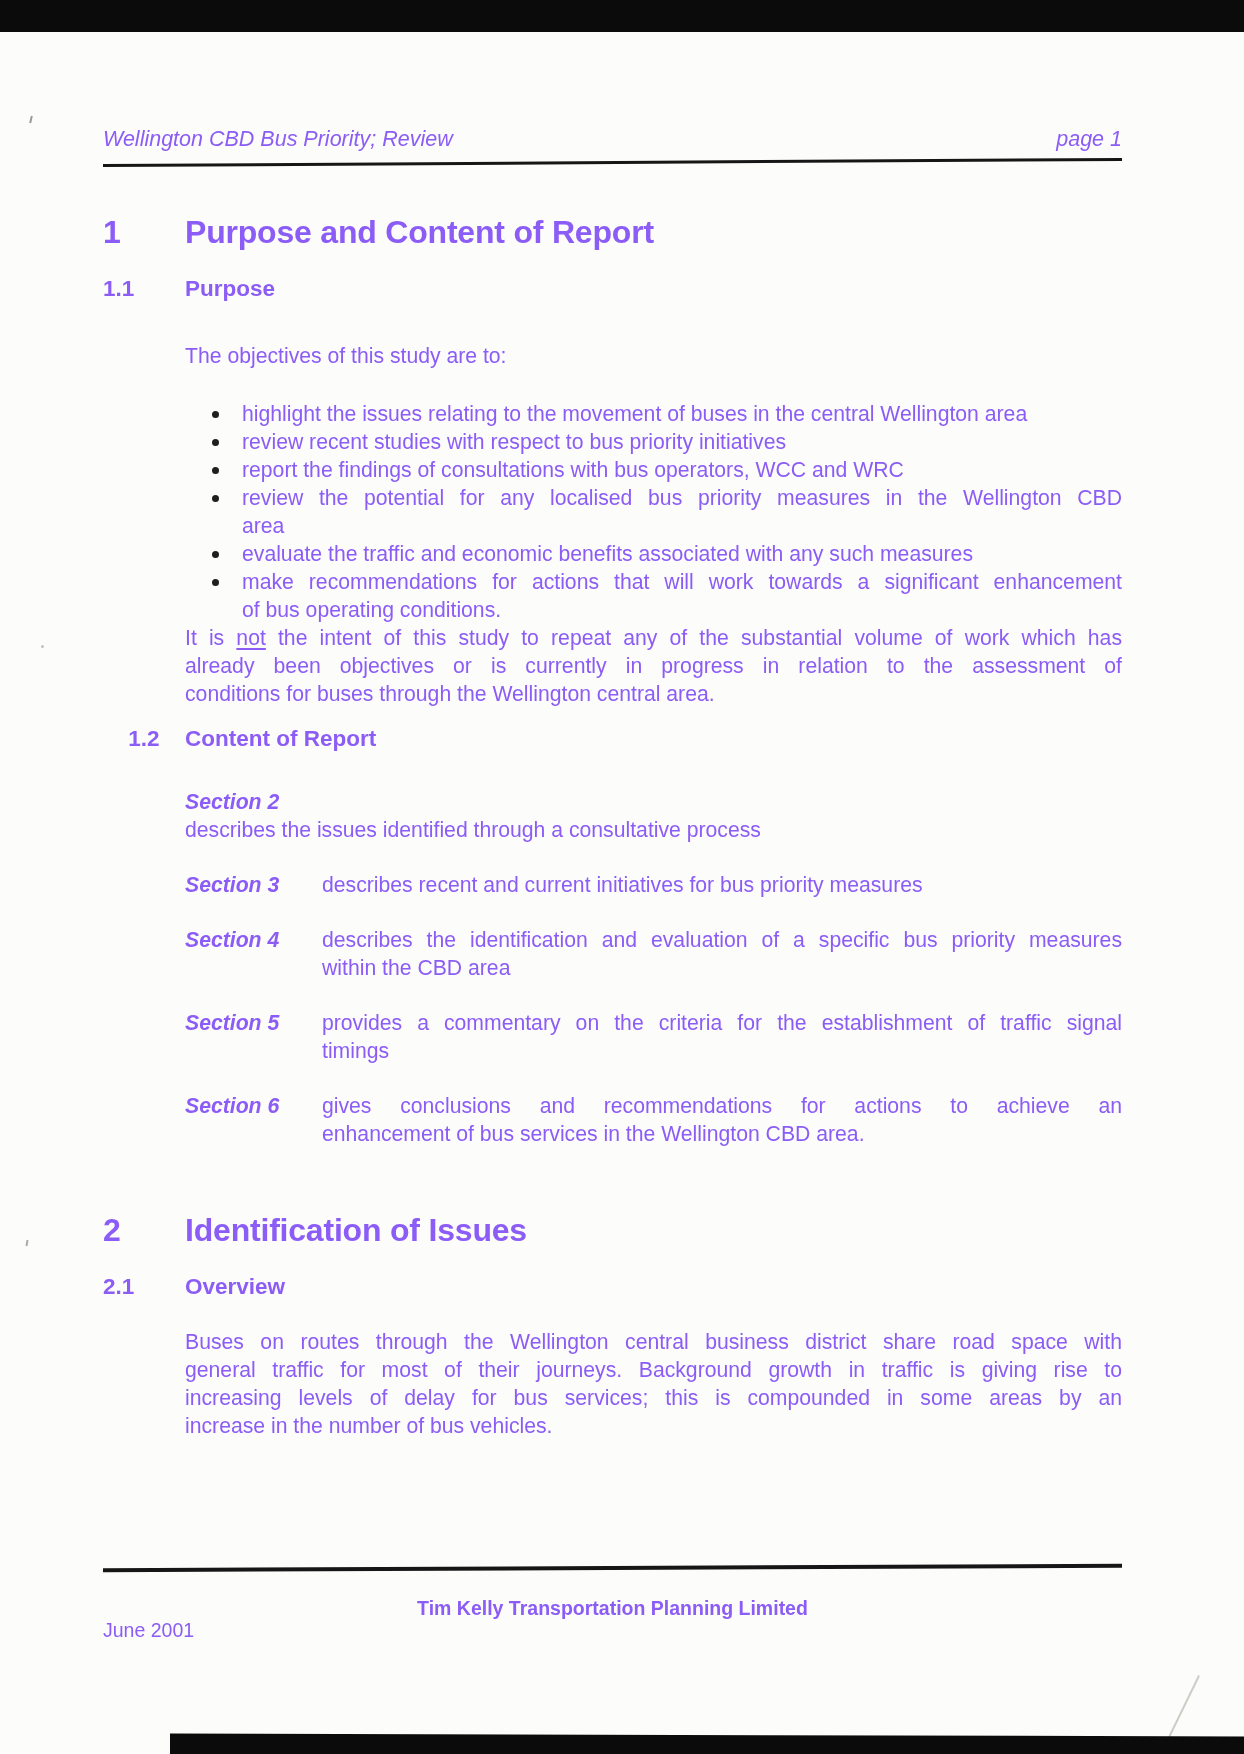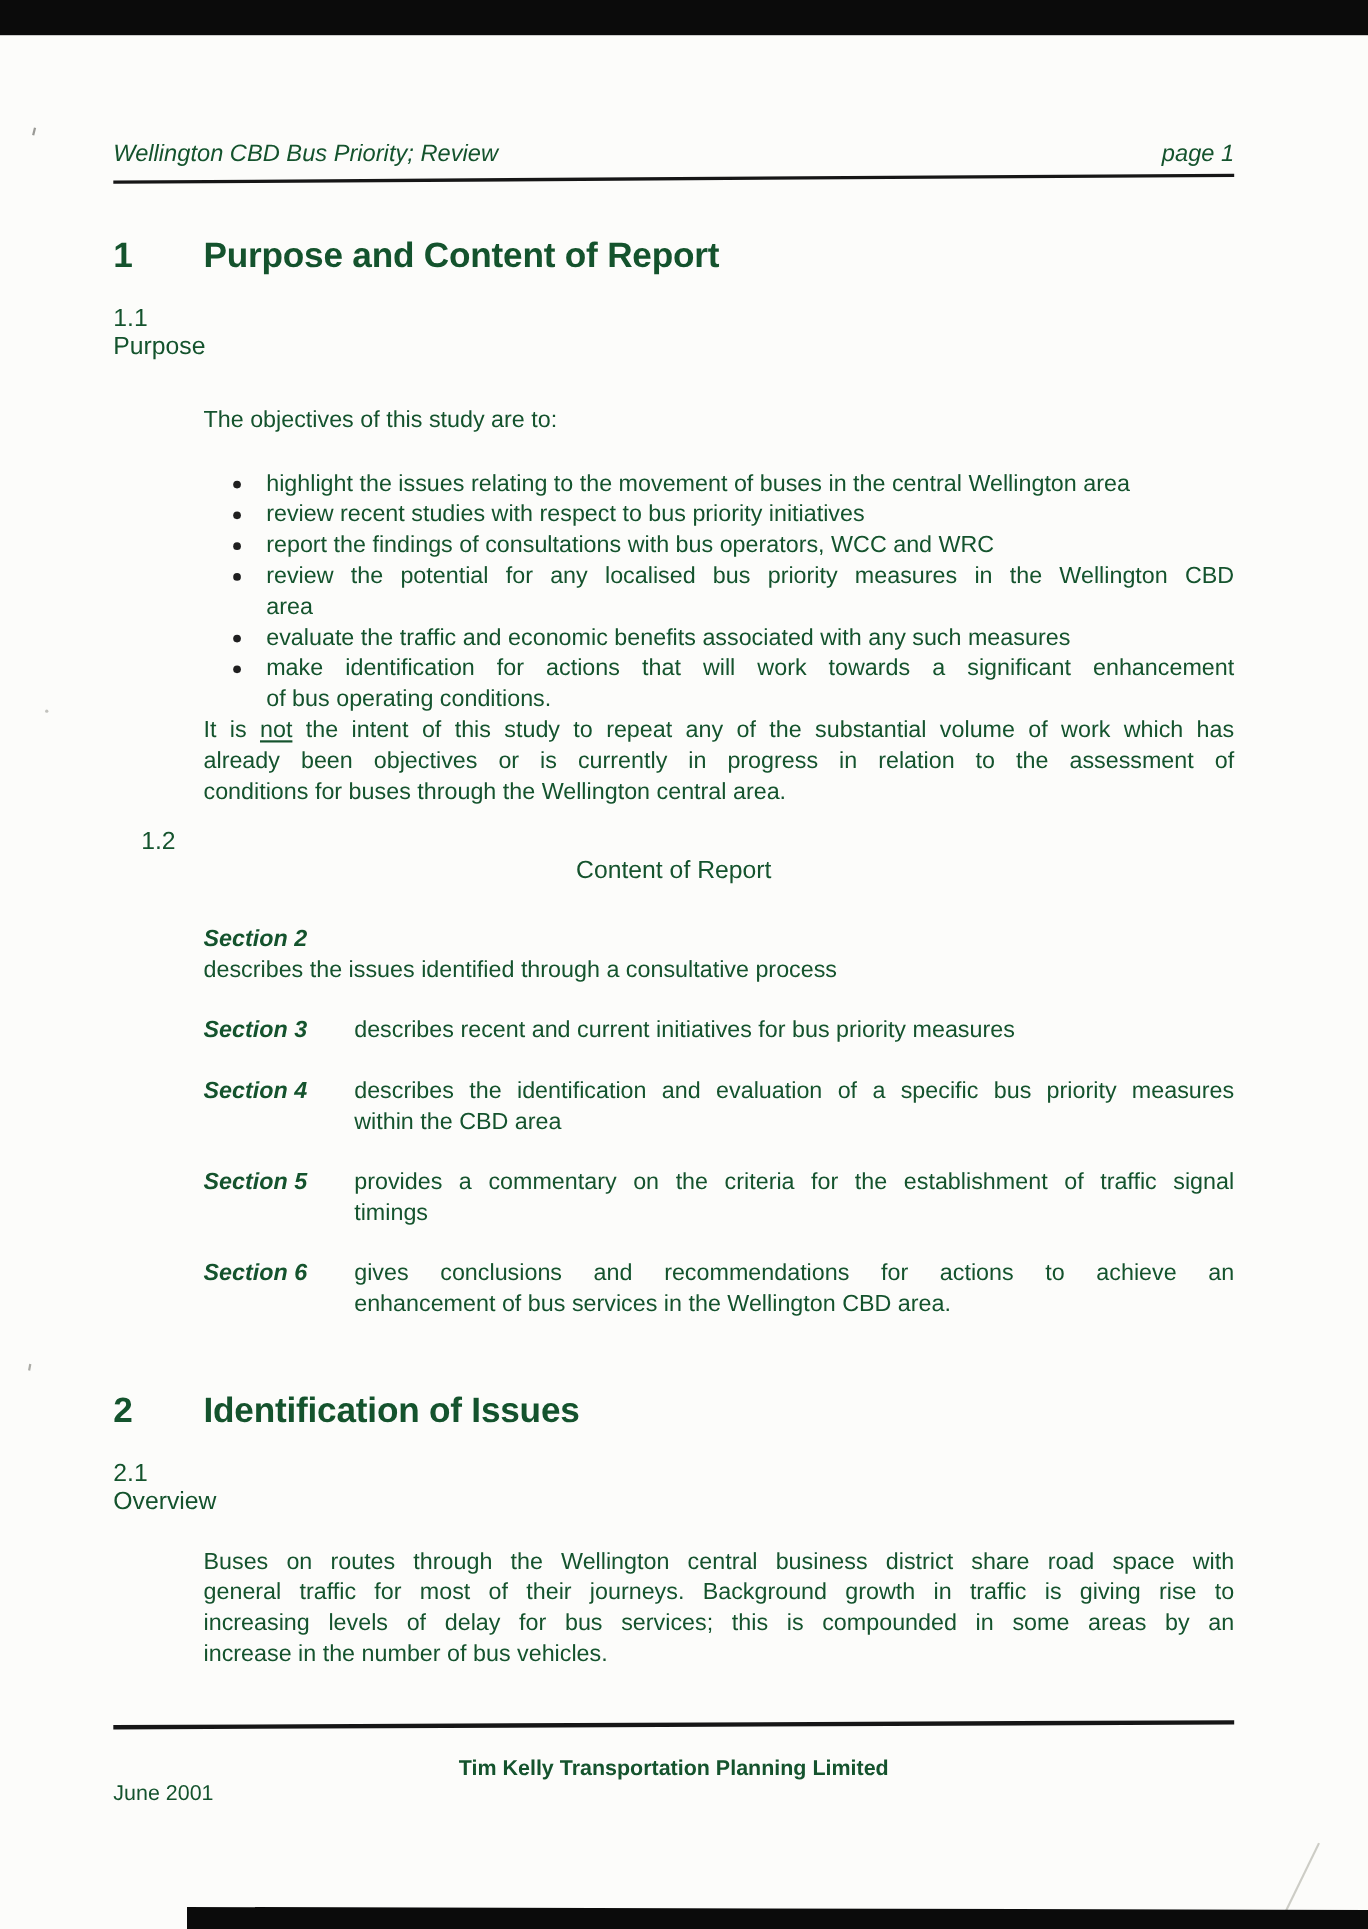--- a/index.html
+++ b/index.html
@@ -1,37 +1,37 @@
 <!DOCTYPE html>
 <html><head>
 <meta charset="utf-8">
 <style>
   html,body{margin:0;padding:0;background:#e8e8e6;}
   .page{
     position:relative;width:1244px;height:1754px;margin:0 auto;
     background:#fcfcfa;overflow:hidden;
     font-family:"Liberation Sans","DejaVu Sans",sans-serif;
-    color:#14532d;
+    color:#8b5cf6;
   }
   
   .bar-top{position:absolute;top:0;left:0;width:100%;height:32px;background:#0b0b0b;}
   .bar-bottom{position:absolute;top:1735px;left:170px;right:-4px;height:22px;background:#0b0b0b;transform:rotate(0.15deg);}
   .crease{position:absolute;left:1198px;top:1676px;width:2px;height:102px;background:#cdcdc6;transform:rotate(26deg);transform-origin:top right;}
   .speck-a{position:absolute;left:30px;top:116px;width:2px;height:7px;background:#9a9a96;transform:rotate(14deg);}
   .speck-b{position:absolute;left:26px;top:1240px;width:2px;height:6px;background:#ababa6;transform:rotate(10deg);}
   .speck-c{position:absolute;left:41px;top:645px;width:3px;height:3px;border-radius:50%;background:#c2c2bd;}
 
   .content{position:absolute;left:103px;top:0;width:1019px;}
 
   .running-head{display:flex;justify-content:space-between;align-items:flex-end;
     padding-top:127px;font-style:italic;font-size:21.5px;line-height:24px;}
   .head-rule{height:3px;background:#161616;margin-top:10px;transform:rotate(-0.35deg);}
 
   .h1{display:flex;margin-top:50px;font-weight:bold;font-size:32px;line-height:36px;letter-spacing:-0.2px;}
-  .h2{display:flex;margin-top:26px;font-weight:normal;font-size:22.5px;line-height:26px;flex-direction:column;}
+  .h2{display:flex;margin-top:26px;font-weight:bold;font-size:22.5px;line-height:26px;}
   .num{width:82px;flex:none;}
 
   .body-block{margin-left:82px;width:937px;font-size:21.2px;line-height:28px;}
   .intro{margin-top:40px;}
   .bullets{margin-top:30px;}
   .bullet{position:relative;padding-left:57px;}
   .bullet::before{content:"";position:absolute;left:27px;top:11px;width:7px;height:7px;border-radius:50%;background:#1f1f1f;}
   .note{}
   .mt18{margin-top:18px;text-align:center;}
   .mt64{margin-top:64px;}
@@ -92,21 +92,21 @@
         <div class="l">report the findings of consultations with bus operators, WCC and WRC</div>
       </div>
       <div class="bullet">
         <div class="j">review the potential for any localised bus priority measures in the Wellington CBD</div>
         <div class="l">area</div>
       </div>
       <div class="bullet">
         <div class="l">evaluate the traffic and economic benefits associated with any such measures</div>
       </div>
       <div class="bullet">
-        <div class="j">make identification for actions that will work towards a significant enhancement</div>
+        <div class="j">make recommendations for actions that will work towards a significant enhancement</div>
         <div class="l">of bus operating conditions.</div>
       </div>
     </div>
 
     <div class="body-block note">
       <div class="j"><span>It is </span><u>not</u><span> the intent of this study to repeat any of the substantial volume of work which has</span></div>
       <div class="j">already been objectives or is currently in progress in relation to the assessment of</div>
       <div class="l">conditions for buses through the Wellington central area.</div>
     </div>
 

